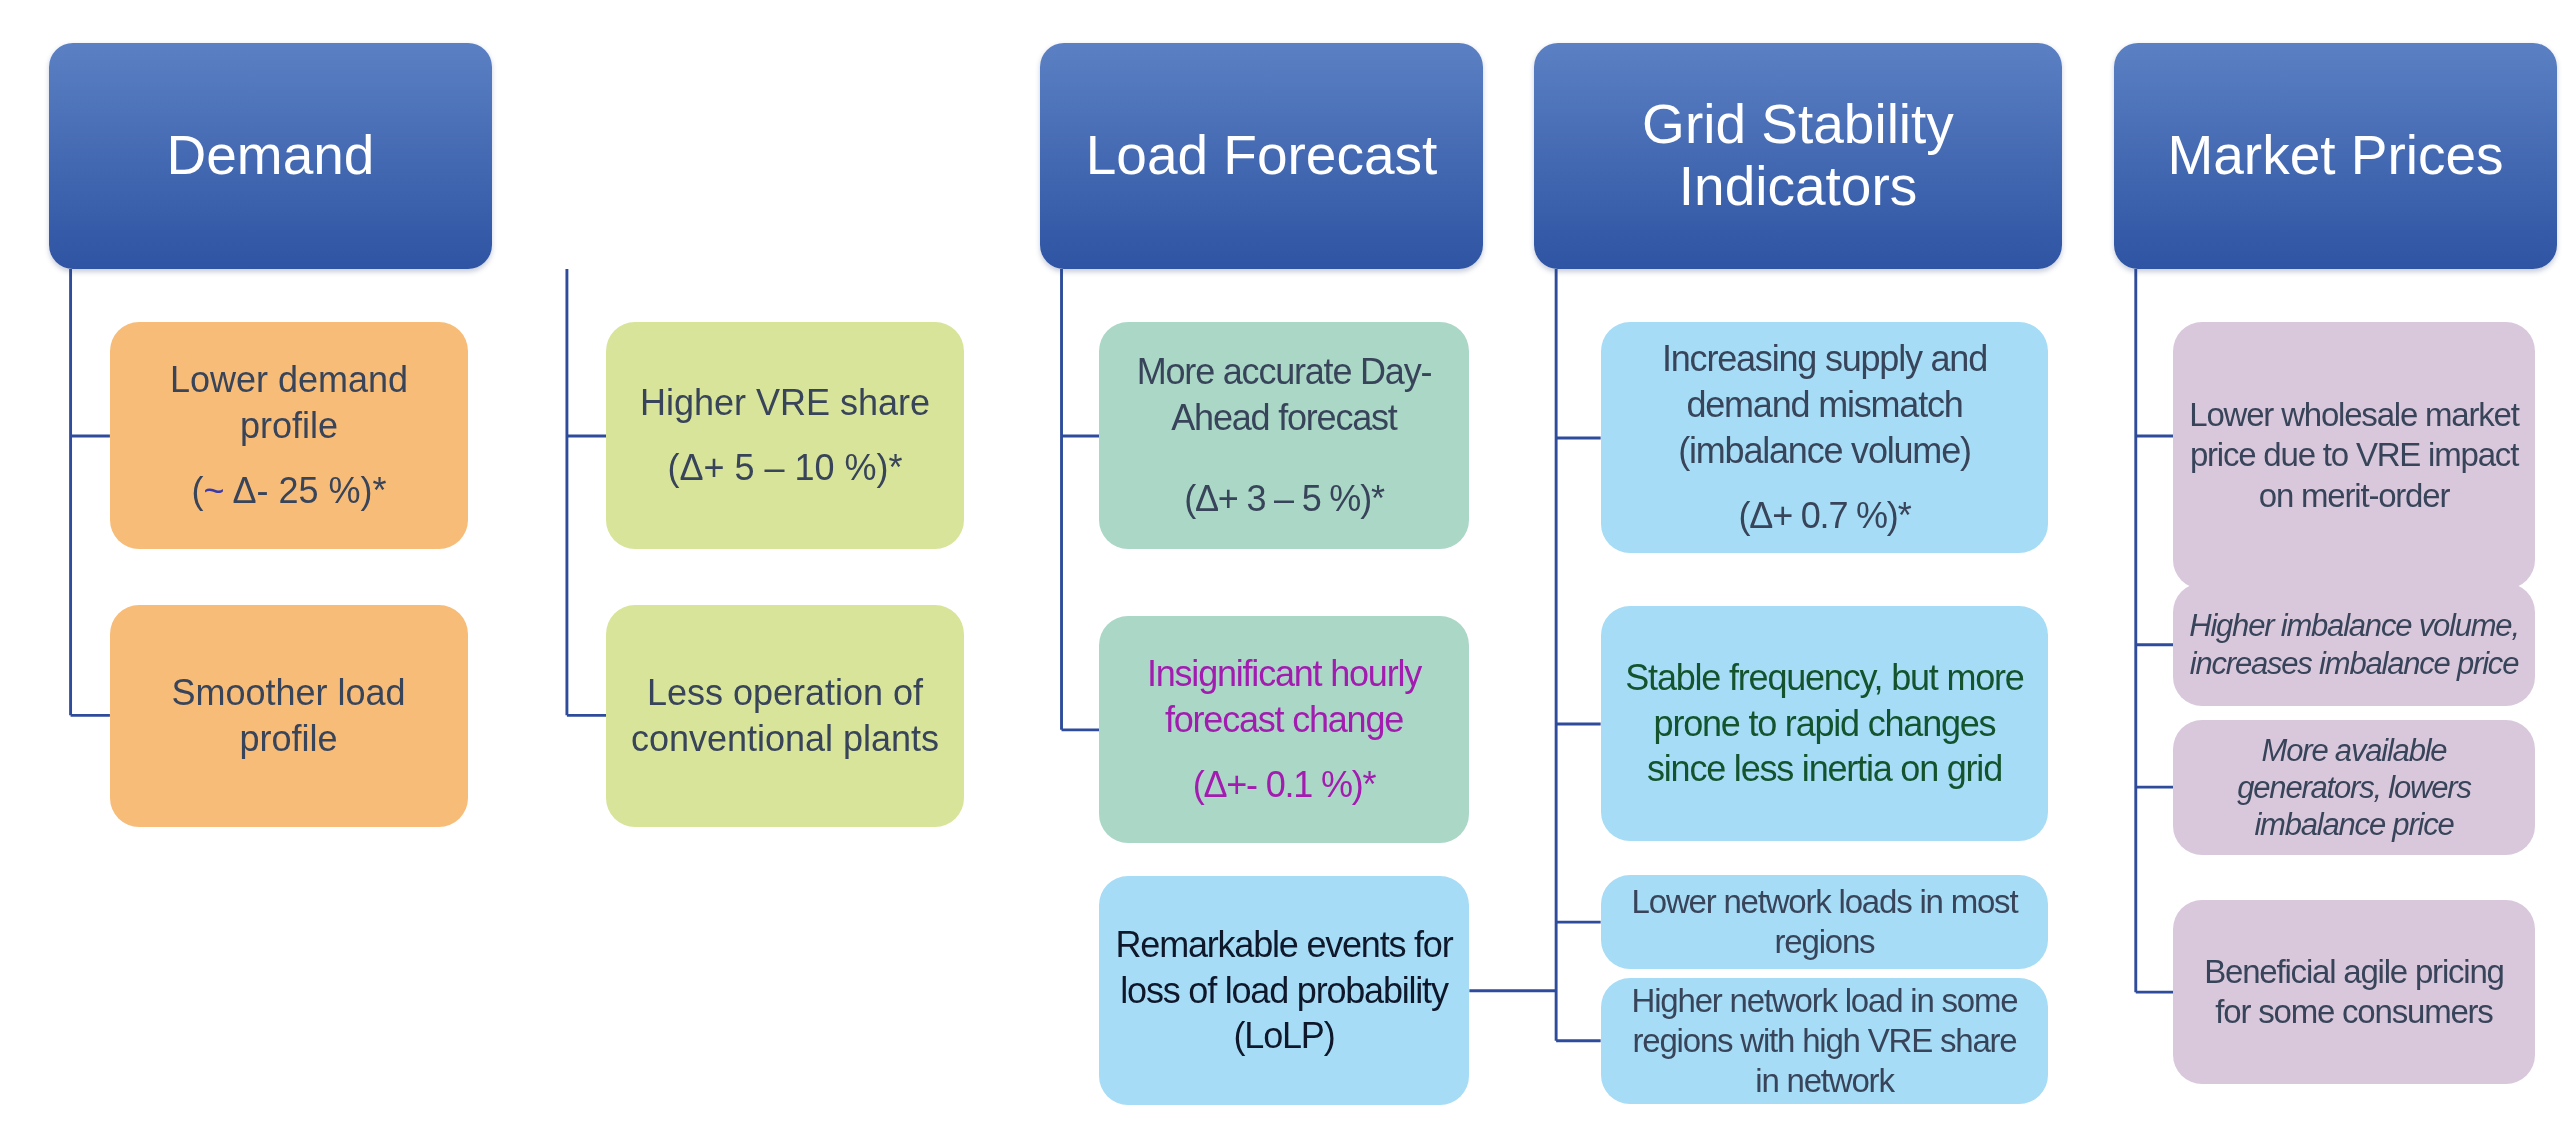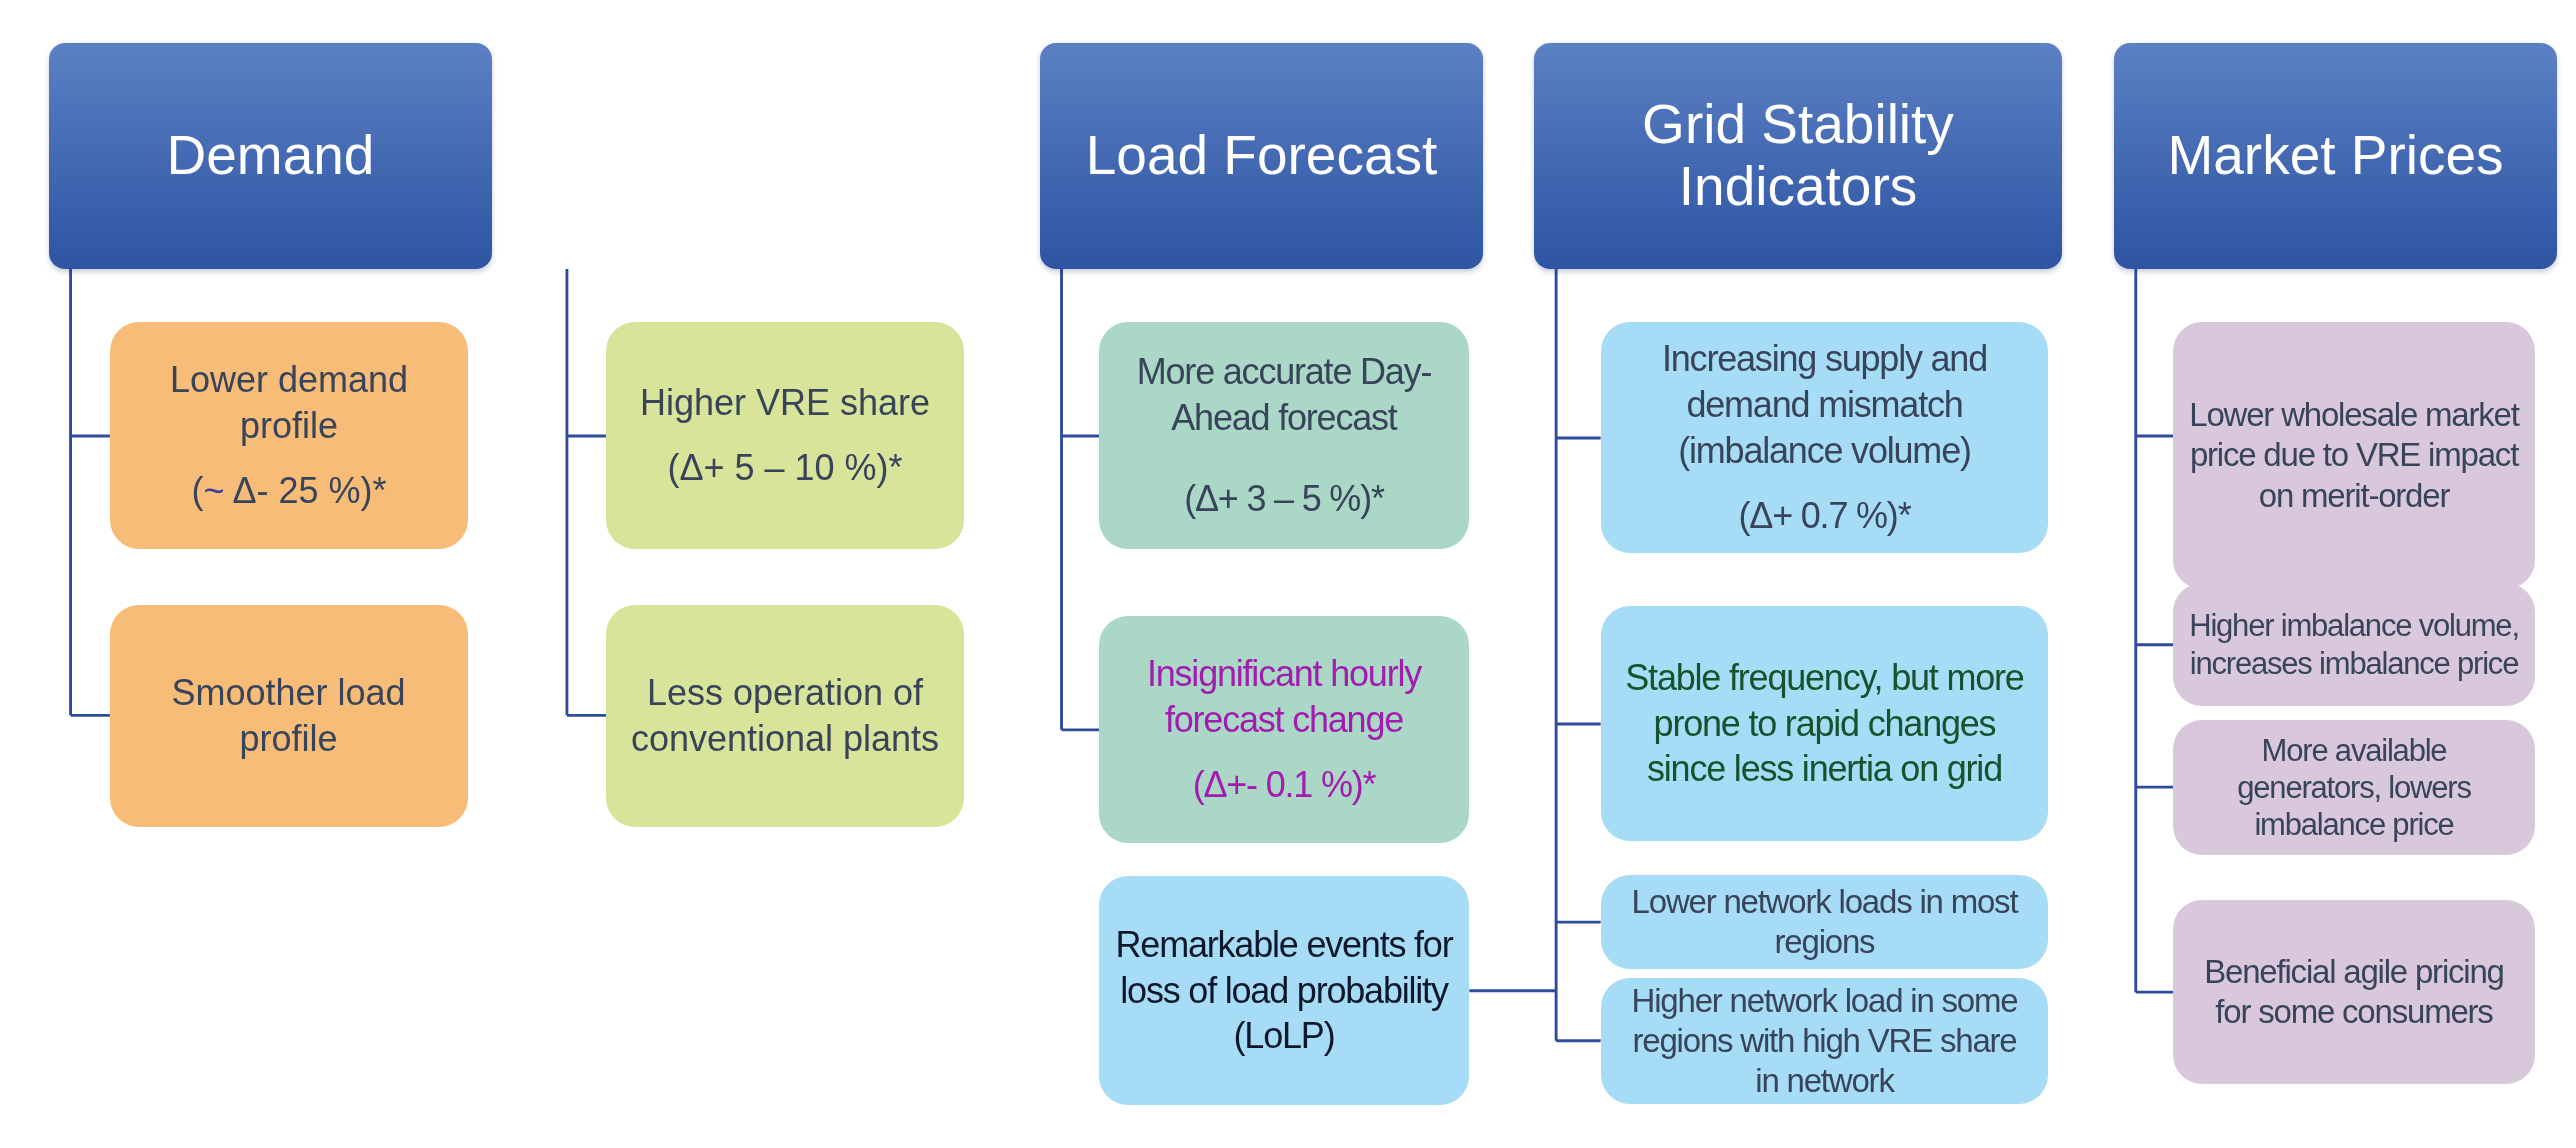--- a/index.html
+++ b/index.html
@@ -1,33 +1,33 @@
 <!DOCTYPE html>
 <html style="font-size:9.3px"><head>
 <meta charset="utf-8">
 <style>
   html,body{margin:0;padding:0;background:#ffffff;}
   body{width:2576px;height:1149px;font-family:"Liberation Sans",sans-serif;}
   #stage{position:relative;width:2576px;height:1149px;background:#ffffff;overflow:hidden;}
   #connectors{position:absolute;left:0;top:0;}
   .header{
-    position:absolute;top:43px;height:226px;border-radius:16px;
+    position:absolute;top:43px;height:226px;border-radius:24px;
     display:flex;align-items:center;justify-content:center;text-align:center;
     font-size:55px;line-height:1.12;padding:8px 23px;box-sizing:border-box;
     box-shadow:0 2.3px 5.8px rgba(40,60,110,0.25);
   }
   .box{
     position:absolute;border-radius:29px;
     display:flex;flex-direction:column;align-items:center;justify-content:center;
     text-align:center;box-sizing:border-box;padding:0 16px;
   }
   .fa{font-size:36px;line-height:1.27;}
   .fb{font-size:36px;line-height:1.27;letter-spacing:-1.2px;}
   .fc{font-size:33px;line-height:1.22;letter-spacing:-1.2px;}
-  .fd{font-size:31px;line-height:1.2;letter-spacing:-1.2px;}
+  .fd{font-size:31px;line-height:1.2;letter-spacing:-1.2px;font-style:italic;}
   .delta{margin-top:19.7px;}
 </style>
 </head>
 <body>
 
 <div id="stage">
     <svg width="2576" height="1149" id="connectors" viewBox="0 0 4453 1986">
       <line x1="122" y1="753.5" x2="190" y2="753.5" stroke="#2E4C9B" stroke-width="5"></line>
       <line x1="122" y1="1236.5" x2="190" y2="1236.5" stroke="#2E4C9B" stroke-width="5"></line>
       <line x1="122" y1="465" x2="122" y2="1236.5" stroke="#2E4C9B" stroke-width="5"></line>

